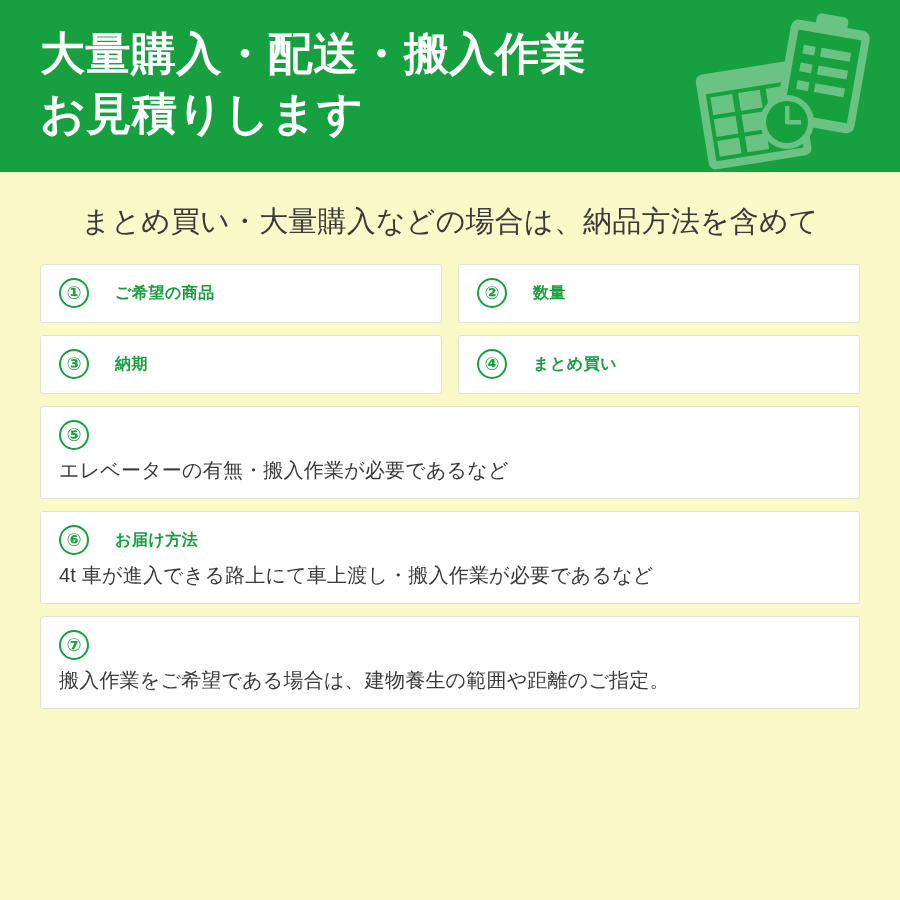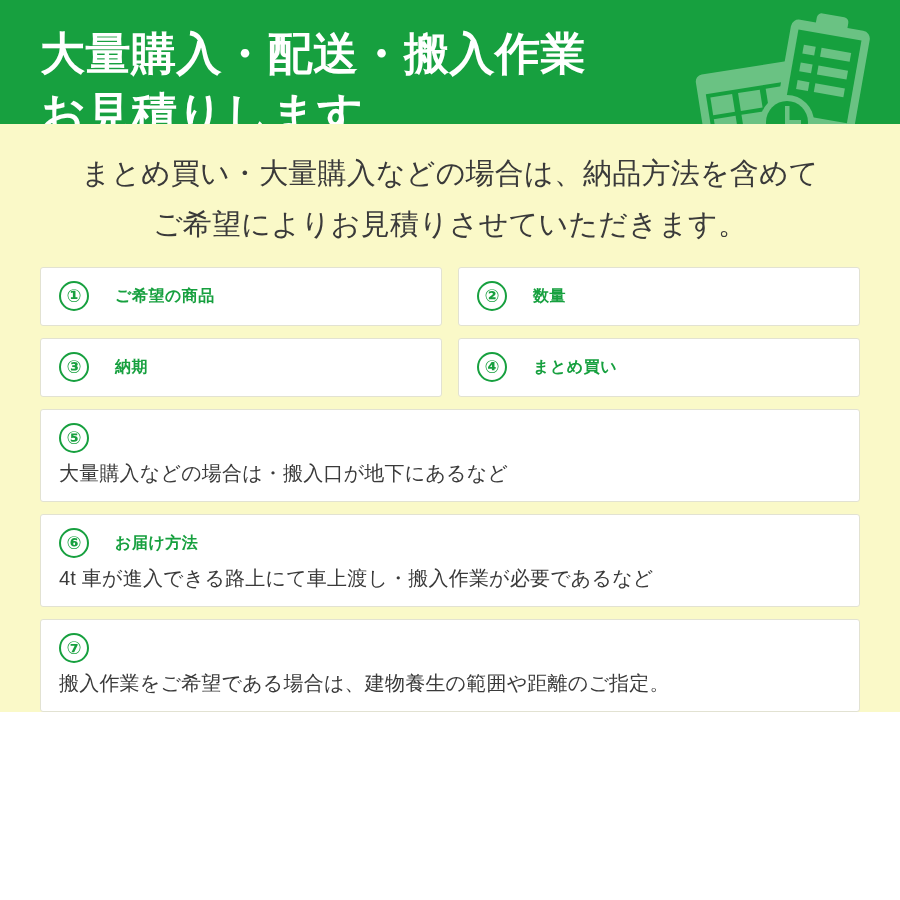--- a/index.html
+++ b/index.html
@@ -7,21 +7,21 @@
     width: 900px;
     height: 900px;
     overflow: hidden;
   }
   body {
     font-family: "Liberation Sans", "DejaVu Sans", sans-serif;
     background: #ffffff;
   }
   .banner {
     width: 900px;
-    height: 712px;
+    height: 900px;
     background: #faf9c8;
     display: flex;
     flex-direction: column;
   }
   
   .header {
     position: relative;
     background: #17a03f;
     height: 172px;
     padding: 24px 40px 0 40px;
@@ -152,21 +152,20 @@
           <circle cx="163" cy="112" r="21" fill="#17a03f"></circle>
           <rect x="161" y="96" width="4.5" height="18" fill="#ffffff"></rect>
           <rect x="163" y="110" width="14" height="4.5" fill="#ffffff"></rect>
         </g>
       </g>
     </svg>
   </div>
 
   <div class="intro">
     <div>まとめ買い・大量購入などの場合は、納品方法を含めて</div>
-    <div>ご希望によりお見積りさせていただきます。</div>
   </div>
 
   <div class="items">
 
     <div class="card half">
       <div class="card-head">
         <span class="num">①</span>
         <span class="card-title">ご希望の商品</span>
       </div>
     </div>
@@ -189,21 +188,21 @@
       <div class="card-head">
         <span class="num">④</span>
         <span class="card-title">まとめ買い</span>
       </div>
     </div>
 
     <div class="card full">
       <div class="card-head">
         <span class="num">⑤</span>
       </div>
-      <div class="card-desc">大量購入などの場合は・搬入口が地下にあるなど</div>
+      <div class="card-desc">エレベーターの有無・搬入作業が必要であるなど</div>
     </div>
 
     <div class="card full">
       <div class="card-head">
         <span class="num">⑥</span>
         <span class="card-title">お届け方法</span>
       </div>
       <div class="card-desc">4t 車が進入できる路上にて車上渡し・搬入作業が必要であるなど</div>
     </div>
 

